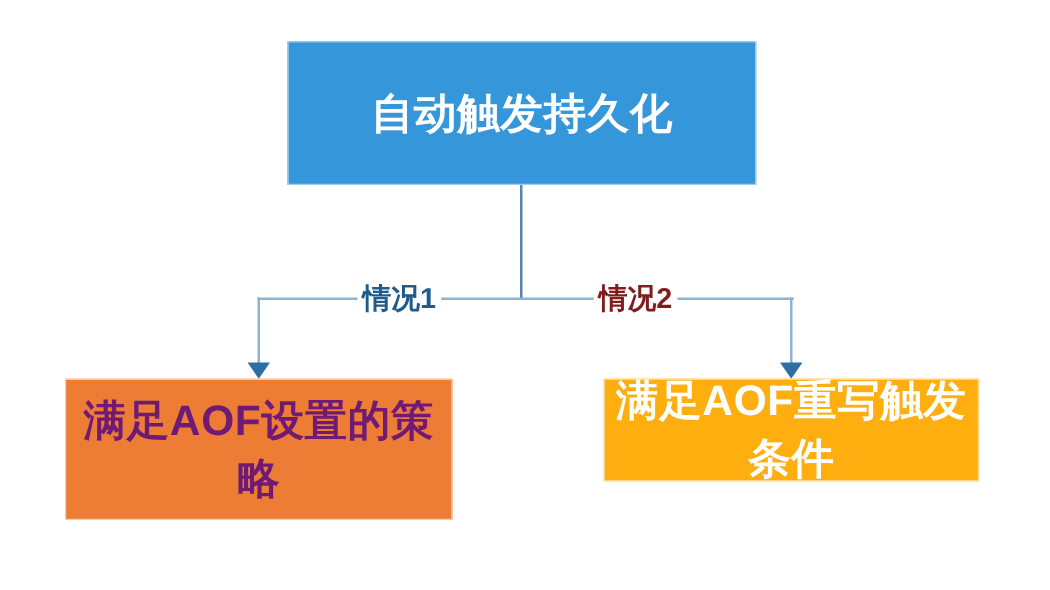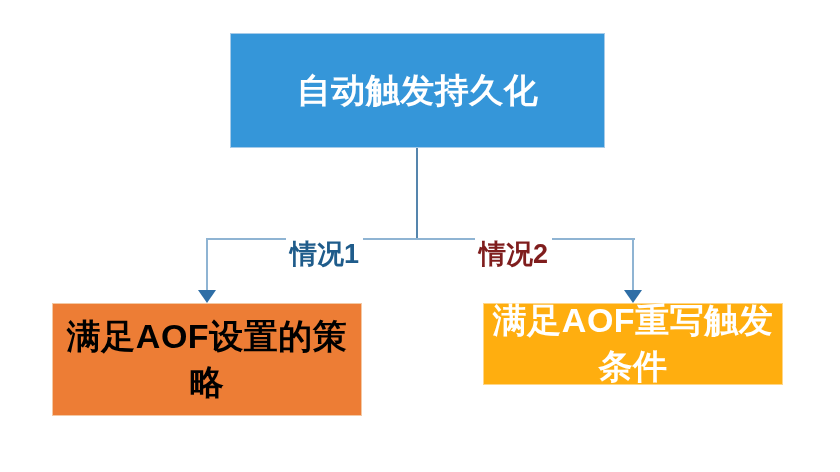--- a/index.html
+++ b/index.html
@@ -43,24 +43,23 @@
   .arrow-left  { left: 198px; top: 290px; }
   .arrow-right { left: 624px; top: 290px; }
 
   .edge-label {
     position: absolute;
     top: 221px;
     height: 34px;
     line-height: 34px;
     background: #ffffff;
     padding: 0 4px;
-    font-size: 27px;
+    font-size: 23px;
     font-weight: bold;
     white-space: nowrap;
-    margin-top: 16px;
   }
   .edge-label-1 { left: 286px; }
   .edge-label-2 { left: 475px; }
 </style>
 </head>
 <body>
 
 <div class="canvas">
 
   <div class="node node-root" style="background: rgb(53, 150, 217); border-color: rgb(166, 203, 233); color: rgb(255, 255, 255);">
@@ -71,21 +70,21 @@
   <div class="line hline" style="background: rgb(143, 180, 211);"></div>
   <div class="line vline-left" style="background: rgb(143, 180, 211);"></div>
   <div class="line vline-right" style="background: rgb(143, 180, 211);"></div>
 
   <div class="arrow arrow-left" style="border-top-color: rgb(46, 110, 166);"></div>
   <div class="arrow arrow-right" style="border-top-color: rgb(46, 110, 166);"></div>
 
   <div class="edge-label edge-label-1" style="color: rgb(31, 92, 139);">情况1</div>
   <div class="edge-label edge-label-2" style="color: #7f1d1d;">情况2</div>
 
-  <div class="node node-left" style="background: rgb(237, 125, 53); border-color: rgb(244, 201, 164); color: #000000;">
+  <div class="node node-left" style="background: rgb(237, 125, 53); border-color: rgb(244, 201, 164); color: #701a75;">
     <span>满足AOF设置的策略</span>
   </div>
 
   <div class="node node-right" style="background: rgb(255, 174, 15); border-color: rgb(255, 214, 135); color: rgb(255, 255, 255);">
     <span>满足AOF重写触发条件</span>
   </div>
 
 </div>
 
 </body></html>

